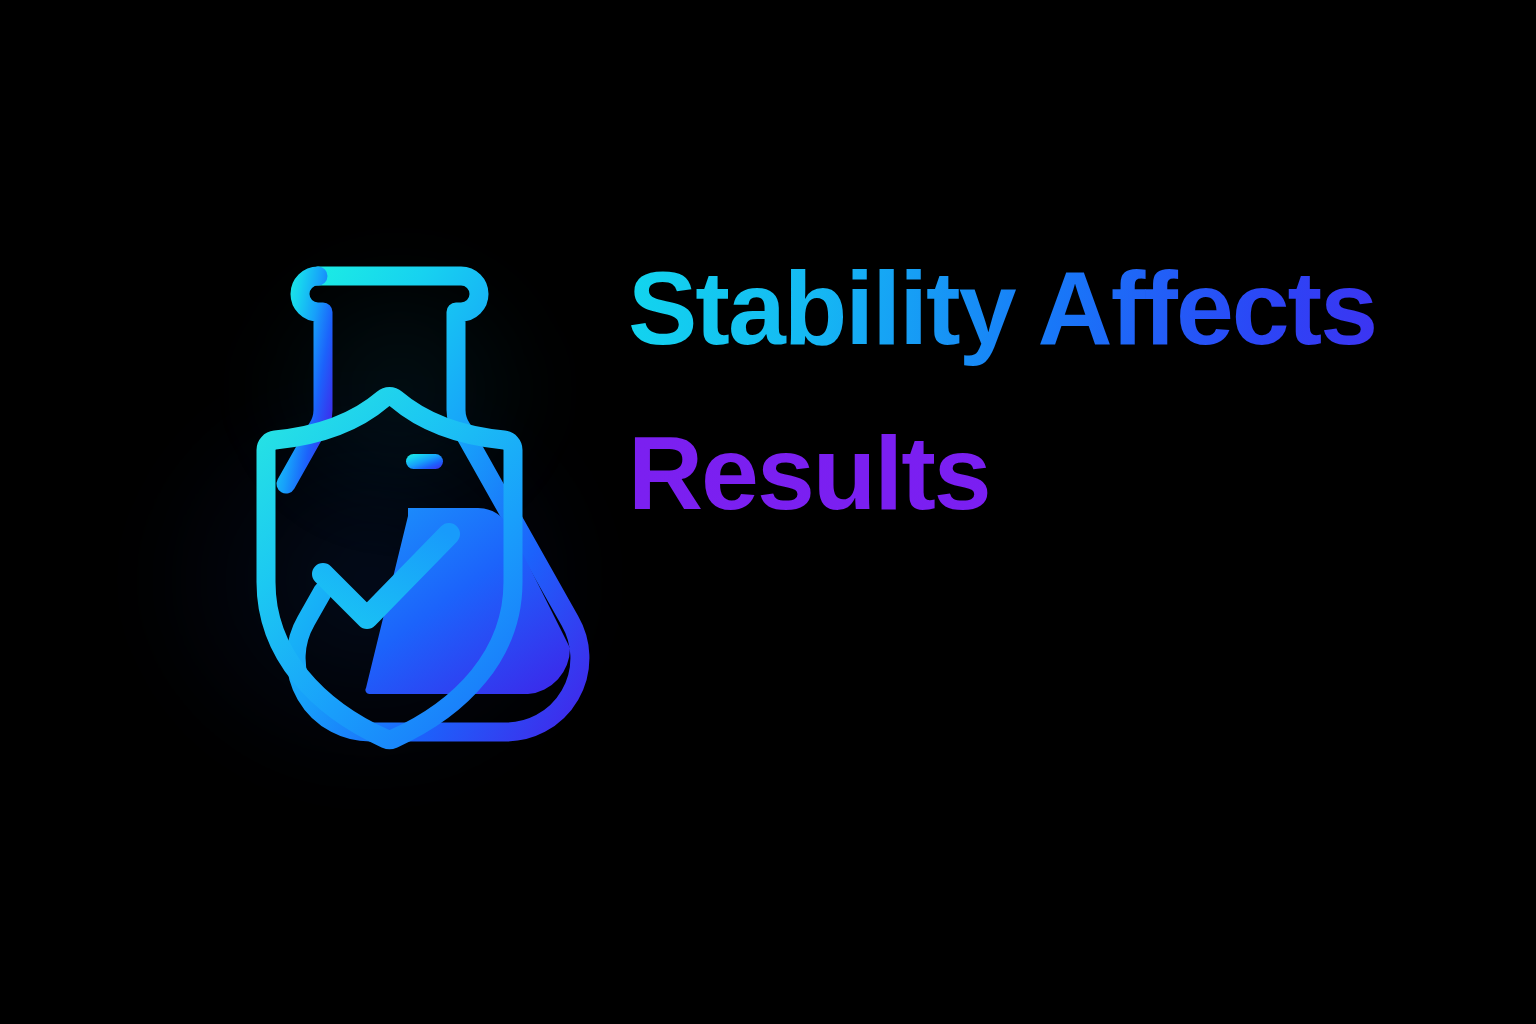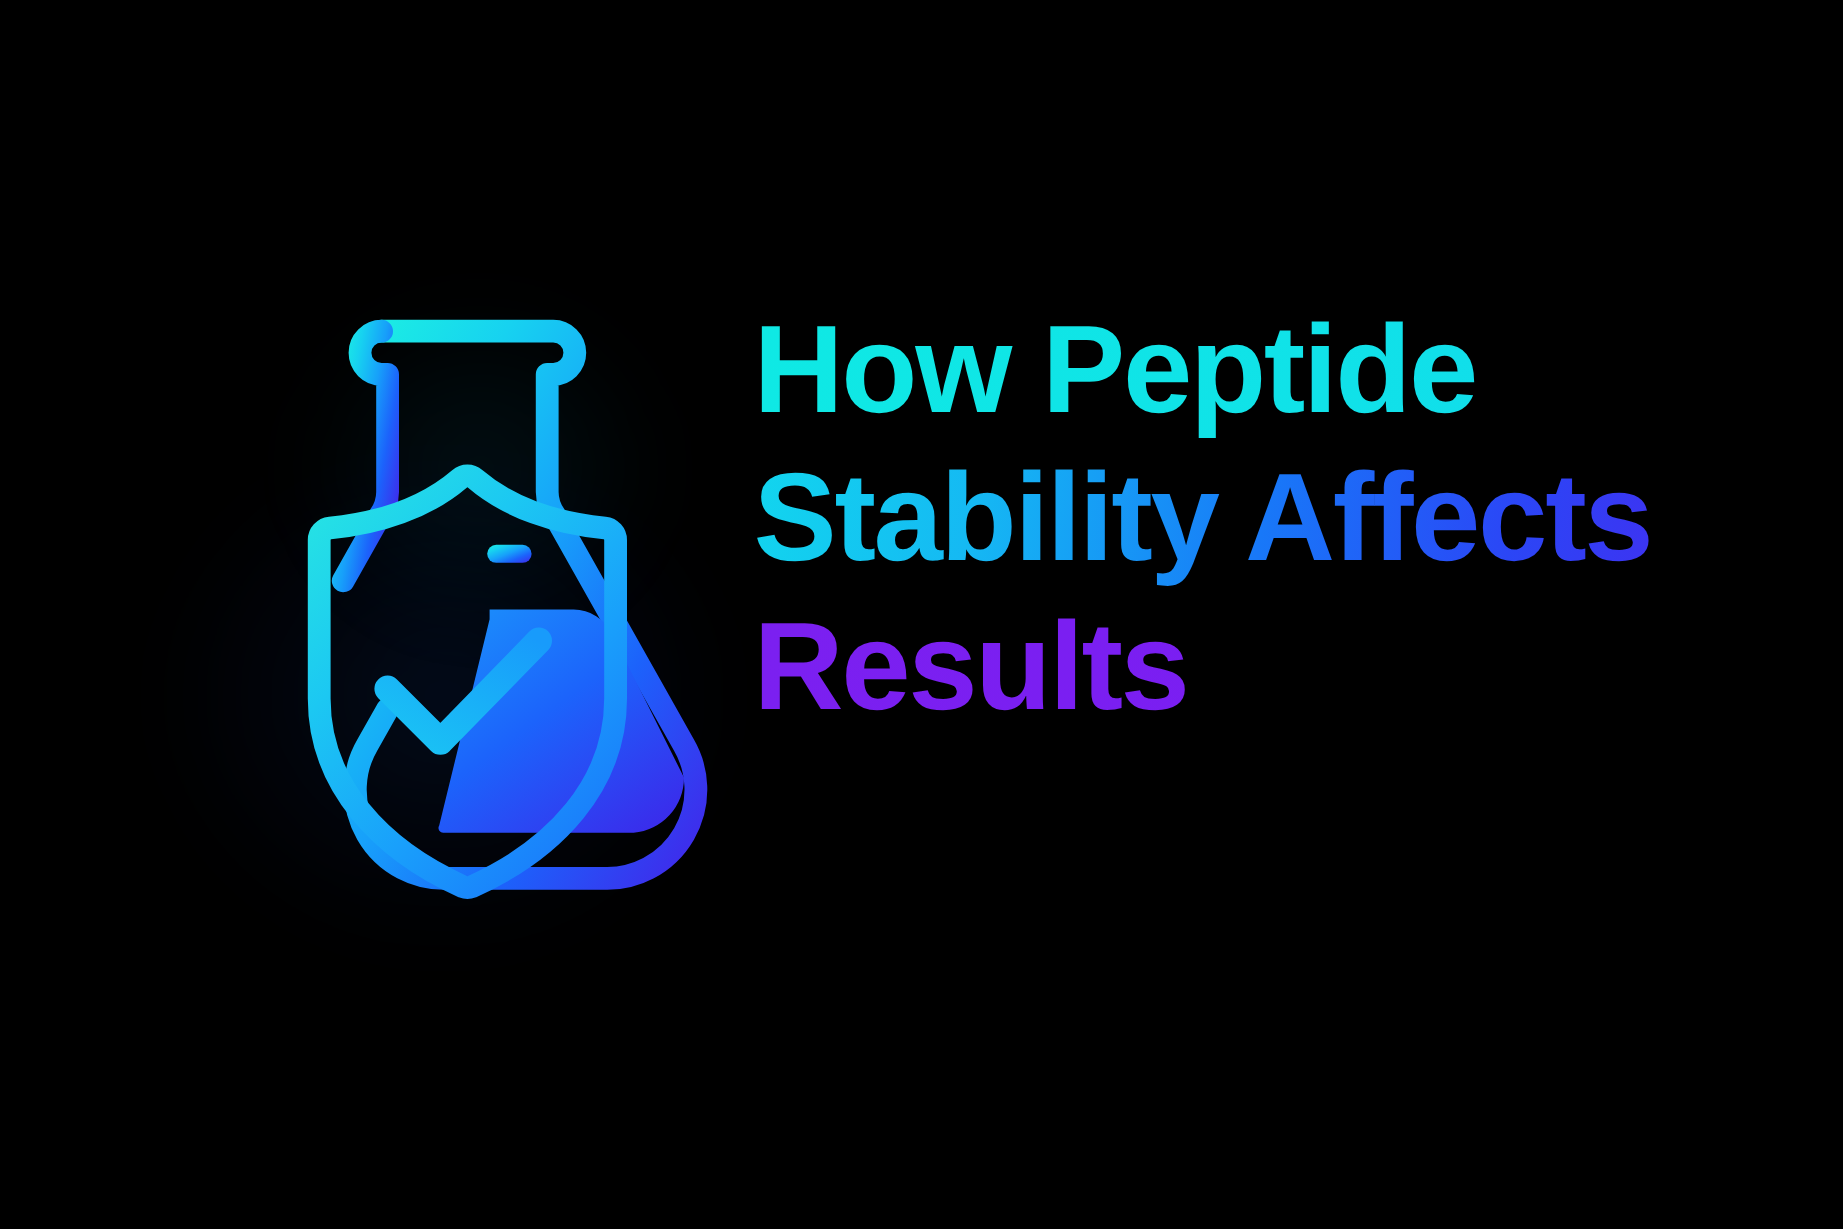--- a/index.html
+++ b/index.html
@@ -86,20 +86,21 @@
   }
   .hl-2 {
     background-image: linear-gradient(100deg,
         #12D6EE 0%, #15B9F3 22%, #1878F8 50%, #2B46F6 74%, #4B24EE 100%);
   }
   .hl-3 {
     background-image: linear-gradient(100deg, #7B20F0 0%, #7A1EF2 60%, #7A1EF2 100%);
   }
   .hl-4 {
     background-image: linear-gradient(100deg, #7B20F0 0%, #7A1EF2 60%, #7A1EF2 100%);
+    margin-top: 41px;
   }
 </style>
 </head>
 <body>
 
 <div id="banner">
 
   <div class="ambient-glow"></div>
   <div class="ambient-glow-2"></div>
 
@@ -175,18 +176,17 @@
                A 9 9 0 0 1 268 491
                C 199 460 148 406 148 334
                L 148 202
                A 10 10 0 0 1 157 192 Z" fill="none" stroke="url(#gradShield)" stroke-width="19" stroke-linejoin="round"></path>
 
       <path d="M 205 326 L 249 370 L 331 286" fill="none" stroke="url(#gradCheck)" stroke-width="22" stroke-linecap="round" stroke-linejoin="round"></path>
     </svg>
   </div>
 
   <div class="headline">
-    <span class="headline-line hl-1">How Peptide</span>
     <span class="headline-line hl-2">Stability Affects</span>
     <span class="headline-line hl-4">Results</span>
   </div>
 
 </div>
 
 </body></html>

